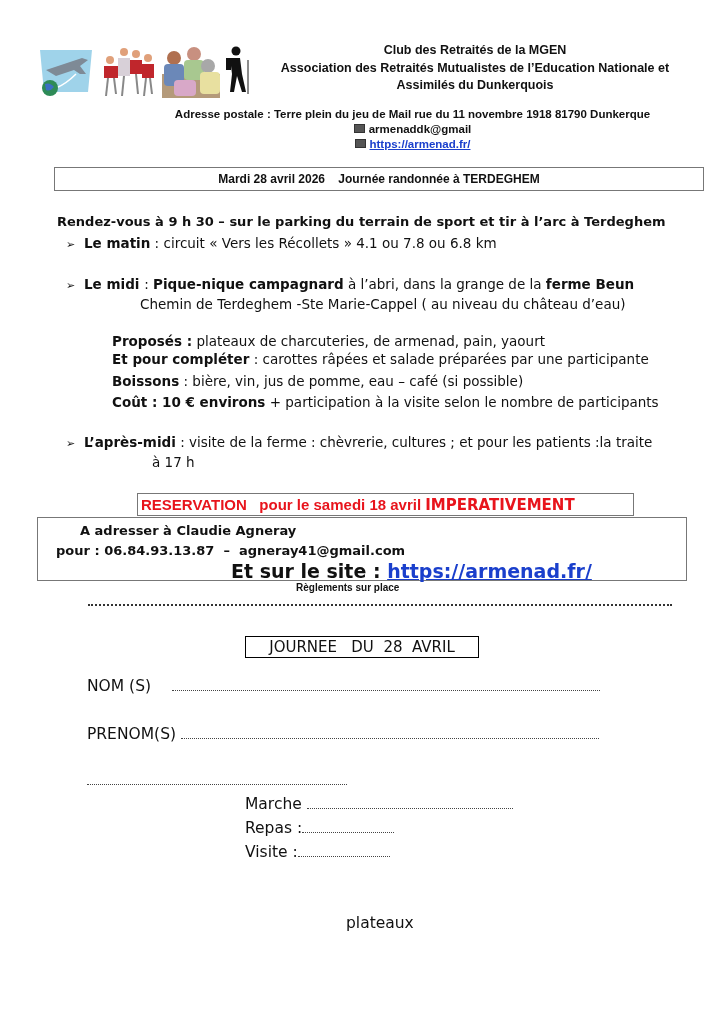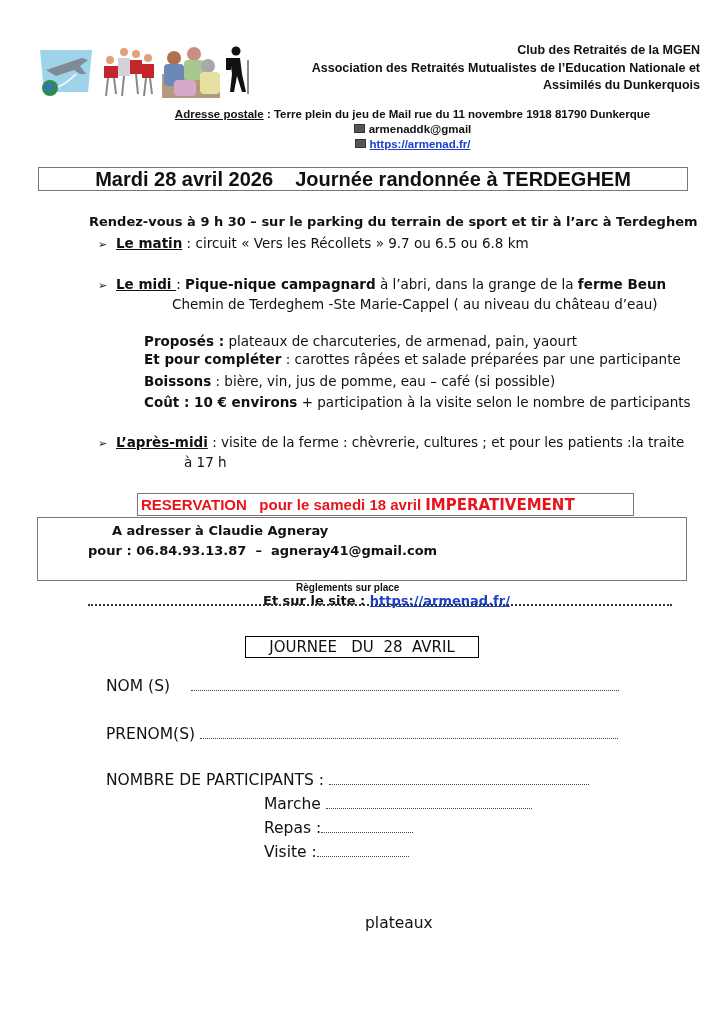--- a/index.html
+++ b/index.html
@@ -1,44 +1,44 @@
 <!DOCTYPE html>
 <html><head>
 <meta charset="utf-8">
 <style>
   html, body { margin: 0; padding: 0; background: #ffffff; }
   body { width: 724px; height: 1024px; position: relative; overflow: hidden; color: #111; }
   .abs { position: absolute; }
   .arial { font-family: "Liberation Sans", sans-serif; }
   .comic { font-family: "DejaVu Sans", sans-serif; }
   .bold { font-weight: bold; }
-  .u { text-decoration: underline; }
+  .u { }
   .link { color: #1a3fcc; text-decoration: underline; }
 
   
   .logo-strip { left: 36px; top: 44px; width: 216px; height: 54px; }
   .img { position: absolute; top: 0; height: 54px; }
 
-  .hdr { left: 270px; width: 430px; text-align: right; font-size: 12.5px; font-weight: bold; line-height: 17px; }
+  .hdr { left: 260px; width: 430px; text-align: center; font-size: 12.5px; font-weight: bold; line-height: 17px; }
   .addr { left: 140px; width: 545px; font-size: 11.5px; font-weight: bold; line-height: 15px; text-align: center; }
   .pc-icon { display: inline-block; width: 9px; height: 7px; border: 1px solid #333; background: #555; vertical-align: middle; margin-right: 4px; position: relative; top: -1px; }
 
-  .title-box { left: 38px; top: 167px; width: 648px; height: 22px; border: 1px solid #777; text-align: center; font-size: 20px; font-weight: bold; line-height: 22px; }
+  .title-box { left: 54px; top: 167px; width: 648px; height: 22px; border: 1px solid #777; text-align: center; font-size: 12px; font-weight: bold; line-height: 22px; }
 
-  .line { font-size: 13.5px; line-height: 20px; white-space: nowrap; margin-left: 32px; }
+  .line { font-size: 13.5px; line-height: 20px; white-space: nowrap; }
   .bullet { display: inline-block; width: 18px; font-size: 11px; }
 
   .resa-box { left: 137px; top: 493px; width: 492px; height: 21px; border: 1px solid #777; color: #e8141c; font-size: 15px; font-weight: bold; line-height: 21px; white-space: nowrap; padding-left: 3px; }
   .contact-box { left: 37px; top: 517px; width: 648px; height: 62px; border: 1px solid #777; }
 
   .dots-line { left: 88px; top: 600px; width: 584px; height: 4px; border-bottom: 2px dotted #333; }
 
   .journee-box { left: 245px; top: 636px; width: 232px; height: 20px; border: 1px solid #000000; font-size: 15px; line-height: 20px; white-space: pre; text-align: center; }
 
-  .form-line { font-size: 15.5px; line-height: 22px; white-space: nowrap; margin-left: 19px; }
+  .form-line { font-size: 15.5px; line-height: 22px; white-space: nowrap; }
   .fill { display: inline-block; border-bottom: 1px dotted #444; height: 12px; vertical-align: baseline; }
 </style>
 </head>
 <body>
 
 <div class="abs logo-strip">
 
   <svg class="img" style="left:0;width:58px" viewBox="0 0 58 54">
     <polygon points="4,6 56,6 52,48 8,48" fill="#9fd3ea"></polygon>
     <path d="M10,26 L46,14 L52,16 L44,22 L50,30 L44,30 L38,26 L20,32 Z" fill="#7e8a96"></path>
@@ -95,21 +95,21 @@
 </div>
 <div class="abs addr arial" style="top:137px">
   <span class="pc-icon"></span><span class="link">https://armenad.fr/</span>
 </div>
 
 <div class="abs title-box arial" style="white-space:pre">Mardi 28 avril 2026    Journée randonnée à TERDEGHEM</div>
 
 <div class="abs line comic bold" style="left:57px;top:212px;font-size:13px">Rendez-vous à 9 h 30 – sur le parking du terrain de sport et tir à l’arc à Terdeghem</div>
 
 <div class="abs line comic" style="left:66px;top:233px">
-  <span class="bullet">➢</span><span class="bold u">Le matin</span><span> : circuit « Vers les Récollets » 9.7 ou 6.5 ou 6.8 km</span>
+  <span class="bullet">➢</span><span class="bold u">Le matin</span><span> : circuit « Vers les Récollets » 4.1 ou 7.8 ou 6.8 km</span>
 </div>
 
 <div class="abs line comic" style="left:66px;top:274px">
   <span class="bullet">➢</span><span class="bold u">Le midi </span><span>: </span><span class="bold">Pique-nique campagnard</span><span> à l’abri, dans la grange de la </span><span class="bold">ferme Beun</span>
 </div>
 <div class="abs line comic" style="left:140px;top:294px">Chemin de Terdeghem -Ste Marie-Cappel ( au niveau du château d’eau)</div>
 
 <div class="abs line comic" style="left:112px;top:331px">
   <span class="bold">Proposés :</span><span> plateaux de charcuteries, de armenad, pain, yaourt</span>
 </div>
@@ -127,39 +127,38 @@
   <span class="bullet">➢</span><span class="bold u">L’après-midi</span><span> : visite de la ferme : chèvrerie, cultures ; et pour les patients :la traite</span>
 </div>
 <div class="abs line comic" style="left:152px;top:452px">à 17 h</div>
 
 <div class="abs resa-box">
   <span class="arial" style="white-space:pre">RESERVATION   pour le samedi 18 avril </span><span class="comic">IMPERATIVEMENT</span>
 </div>
 <div class="abs contact-box"></div>
 <div class="abs line comic bold" style="left:80px;top:521px;font-size:13px">A adresser à Claudie Agneray</div>
 <div class="abs line comic bold" style="left:56px;top:541px;font-size:13px;white-space:pre">pour : 06.84.93.13.87  –  agneray41@gmail.com</div>
-<div class="abs line comic bold" style="left:231px;top:591px;font-size:13px">
+<div class="abs line comic bold" style="left:231px;top:561px;font-size:19px">
   <span>Et sur le site : </span><span class="link">https://armenad.fr/</span>
 </div>
 <div class="abs arial bold" style="left:296px;top:582px;font-size:10px">Règlements sur place</div>
 
 <div class="abs dots-line"></div>
 
 <div class="abs journee-box comic">JOURNEE   DU  28  AVRIL</div>
 
 <div class="abs form-line comic" style="left:87px;top:675px">
   <span>NOM (S)</span>
   <span class="fill" style="width:428px;margin-left:16px"></span>
 </div>
 <div class="abs form-line comic" style="left:87px;top:723px">
   <span>PRENOM(S)</span>
   <span class="fill" style="width:418px"></span>
 </div>
 <div class="abs form-line comic" style="left:87px;top:769px">
-  <span>NOMBRE DE PARTICIPANTS :</span>
   <span class="fill" style="width:260px"></span>
 </div>
 <div class="abs form-line comic" style="left:245px;top:793px">
   <span>Marche</span>
   <span class="fill" style="width:206px"></span>
 </div>
 <div class="abs form-line comic" style="left:245px;top:817px">
   <span>Repas :</span><span class="fill" style="width:92px"></span>
 </div>
 <div class="abs form-line comic" style="left:245px;top:841px">

